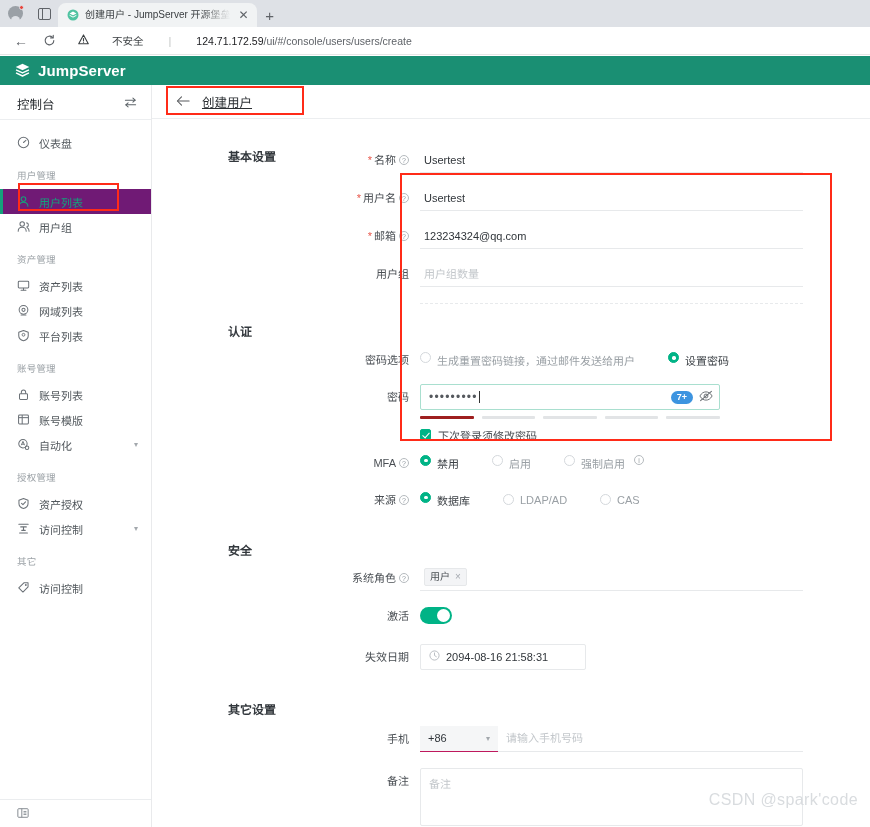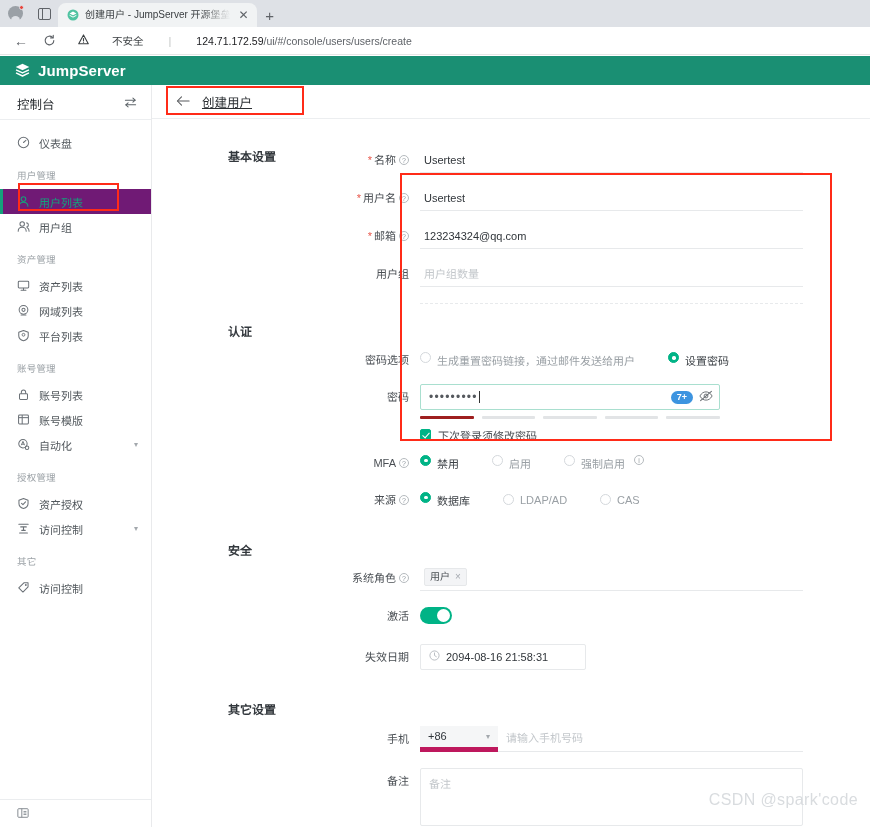--- a/index.html
+++ b/index.html
@@ -260,21 +260,21 @@
     width: 166px; height: 26px; border: 1px solid #e7e9eb; border-radius: 2px;
     display: flex; align-items: center; gap: 6px; padding: 0 8px;
     font-size: 11px; color: #30353a; background: #fff;
   }
   .clock-ico { color: #b3b8bd; font-size: 10px; line-height: 1; }
 
   
   .phone-row { display: flex; align-items: center; }
   .phone-code {
     width: 78px; height: 26px; background: #f5f6f7; border: none;
-    border-bottom: 5px solid #be185d; display: flex; align-items: center;
+    border-bottom: 1px solid #be185d; display: flex; align-items: center;
     justify-content: space-between; padding: 0 8px; font-size: 11px; color: #30353a; gap: 10px;
   }
   .phone-code .caret { font-size: 8px; color: #a3a8ad; }
   .phone-num {
     width: 305px; height: 26px; border: none; border-bottom: 1px solid #e7e9eb;
     font-size: 11px; color: #30353a; padding: 0 8px; outline: none;
     background: transparent; font-family: inherit;
   }
   .phone-num::placeholder { color: #c3c7cb; }
 

